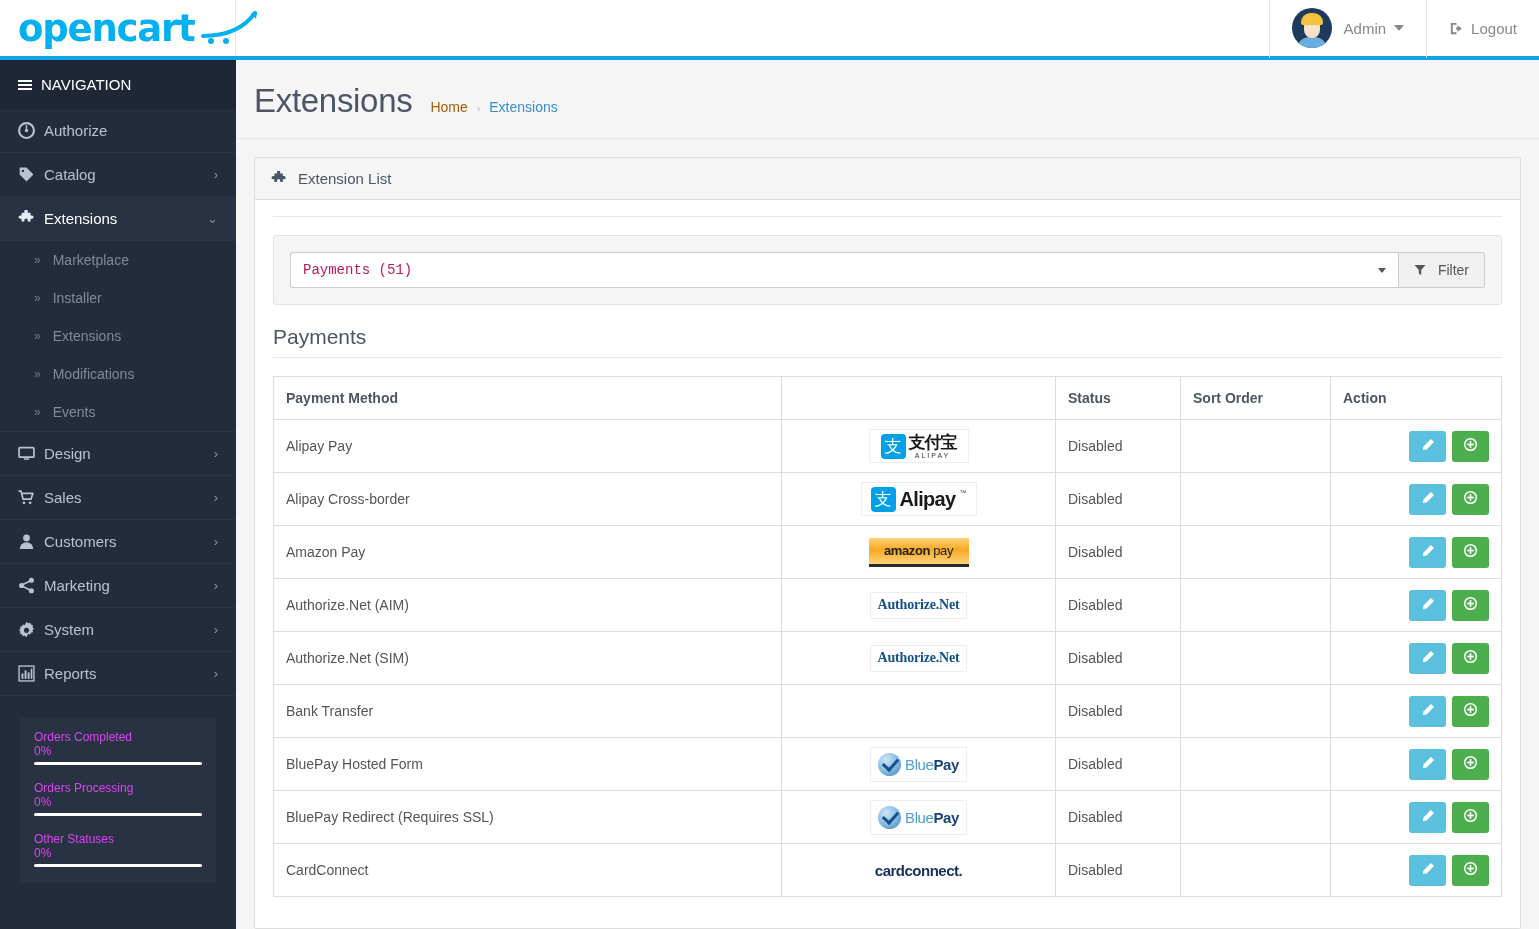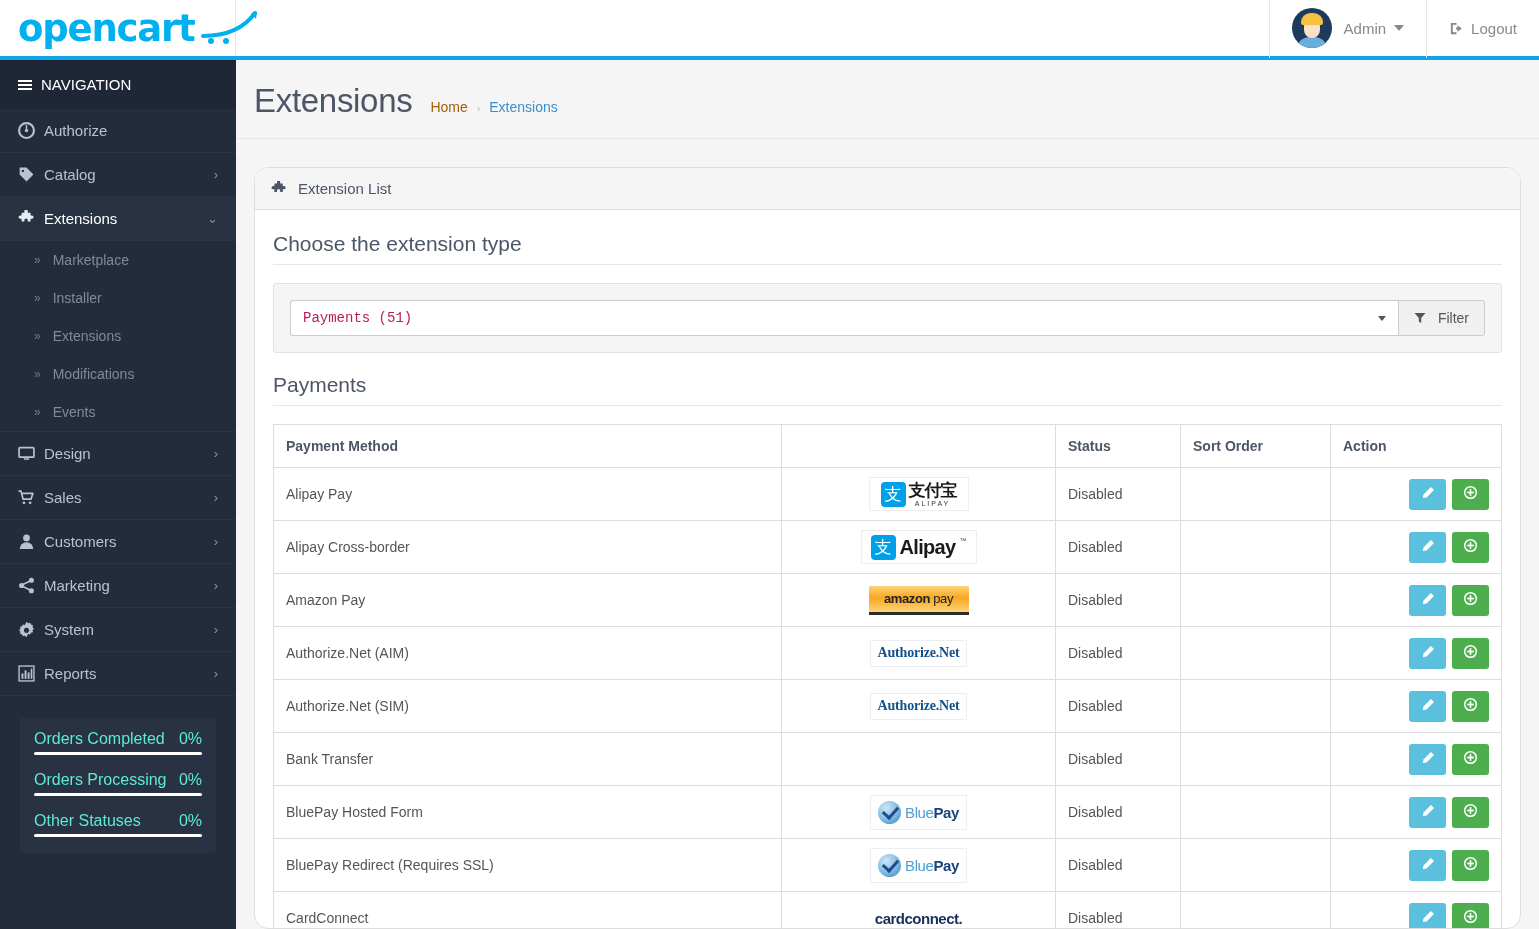--- a/index.html
+++ b/index.html
@@ -45,34 +45,34 @@
   .burger i { display:block; width:14px; height:2px; background:#fff; }
   .nav-item { display:flex; align-items:center; padding:13px 18px; color:#b9c2d0; font-size:15px; border-bottom:1px solid #2b3443; cursor:pointer; }
   .nav-item.active { background:#283243; color:#ffffff; }
   .nav-ico { width:26px; flex:0 0 26px; color:#b9c2d0; font-size:14px; display:flex; align-items:center; }
   .nav-label { flex:1 1 auto; }
   .nav-arrow { color:#8793a5; font-size:13px; }
   .sub-item { display:flex; align-items:center; padding:11px 18px 11px 34px; color:#7e8a9c; font-size:14px; cursor:pointer; }
   .sub-caret { margin-right:12px; color:#6d7a8d; font-size:12px; }
 
   .stats-box { margin:22px 20px 0 20px; background:#283243; border-radius:3px; padding:12px 14px 16px 14px; }
-  .stat-row { display:flex; justify-content:space-between; color:#5eead4; font-size:16px; margin-bottom:4px; }
+  .stat-row { display:flex; justify-content:space-between; color:#d946ef; font-size:12px; margin-bottom:4px;flex-direction:column; }
   .stat-track { height:3px; background:#fff; border-radius:2px; margin-bottom:16px; }
   .stat-track:last-child { margin-bottom:0; }
 
   
   #content { flex:1 1 auto; background:#f5f5f5; overflow:hidden; display:flex; flex-direction:column; }
   .page-head { display:flex; align-items:baseline; padding:22px 0 18px 18px; border-bottom:1px solid #e7e7e7; background:#f5f5f5; }
   .page-title { font-size:33px; font-weight:normal; color:#4c5667; margin:0 18px 0 0; letter-spacing:-0.3px; }
   .bc { font-size:14px; }
   .bc a.muted { color:#a16207; text-decoration:none; }
   .bc .sep { color:#bbb; margin:0 5px; font-size:11px; }
   .bc a.cur { color:#3a8fd0; text-decoration:none; }
 
-  .panel { margin:28px 18px 0 18px; background:#fff; border:1px solid #ddd; border-radius:14px; flex:1 1 auto; overflow:hidden; }
+  .panel { margin:18px 18px 0 18px; background:#fff; border:1px solid #ddd; border-radius:2px; flex:1 1 auto; overflow:hidden; }
   .panel-head { background:#f5f5f5; border-bottom:1px solid #ddd; padding:12px 16px; display:flex; align-items:center; gap:11px; color:#4c5667; font-size:15px; }
   .panel-body { padding:16px 18px 0 18px; }
 
   .sec-title { font-size:21px; font-weight:normal; color:#4c5667; margin:6px 0 8px 0; }
   .hr { border-bottom:1px solid #e7e7e7; margin:0 0 18px 0; }
 
   .well { background:#f5f5f5; border:1px solid #e3e3e3; border-radius:3px; padding:16px; margin-bottom:20px; }
   .input-group { display:flex; }
   .sel {
     flex:1 1 auto; height:36px; background:#fff; border:1px solid #ccc; border-right:none;
@@ -353,21 +353,20 @@
           <span style="display:inline-flex;">
             <svg width="16" height="16" viewBox="0 0 16 16">
                 <path d="M6 1.2 a1.6 1.6 0 0 1 3.2 0 v1.3 h2.6 v2.6 h1.3 a1.6 1.6 0 0 1 0 3.2 h-1.3 v2.6 H9.2 V9.6 a1.6 1.6 0 0 0 -3.2 0 v1.3 H3.4 V8.3 H2.1 a1.6 1.6 0 0 1 0 -3.2 h1.3 V2.5 H6 Z" fill="#4c5667"></path>
               </svg>
           </span>
           <span>Extension List</span>
         </div>
 
         <div class="panel-body">
 
-          <div class="sec-title">Choose the extension type</div>
           <div class="hr"></div>
 
           <div class="well">
             <div class="input-group">
               <div class="sel">
                 <span>Payments (51)</span>
                 <span class="tri"></span>
               </div>
               <div class="btn-filter">
                 <span style="display:inline-flex;">

